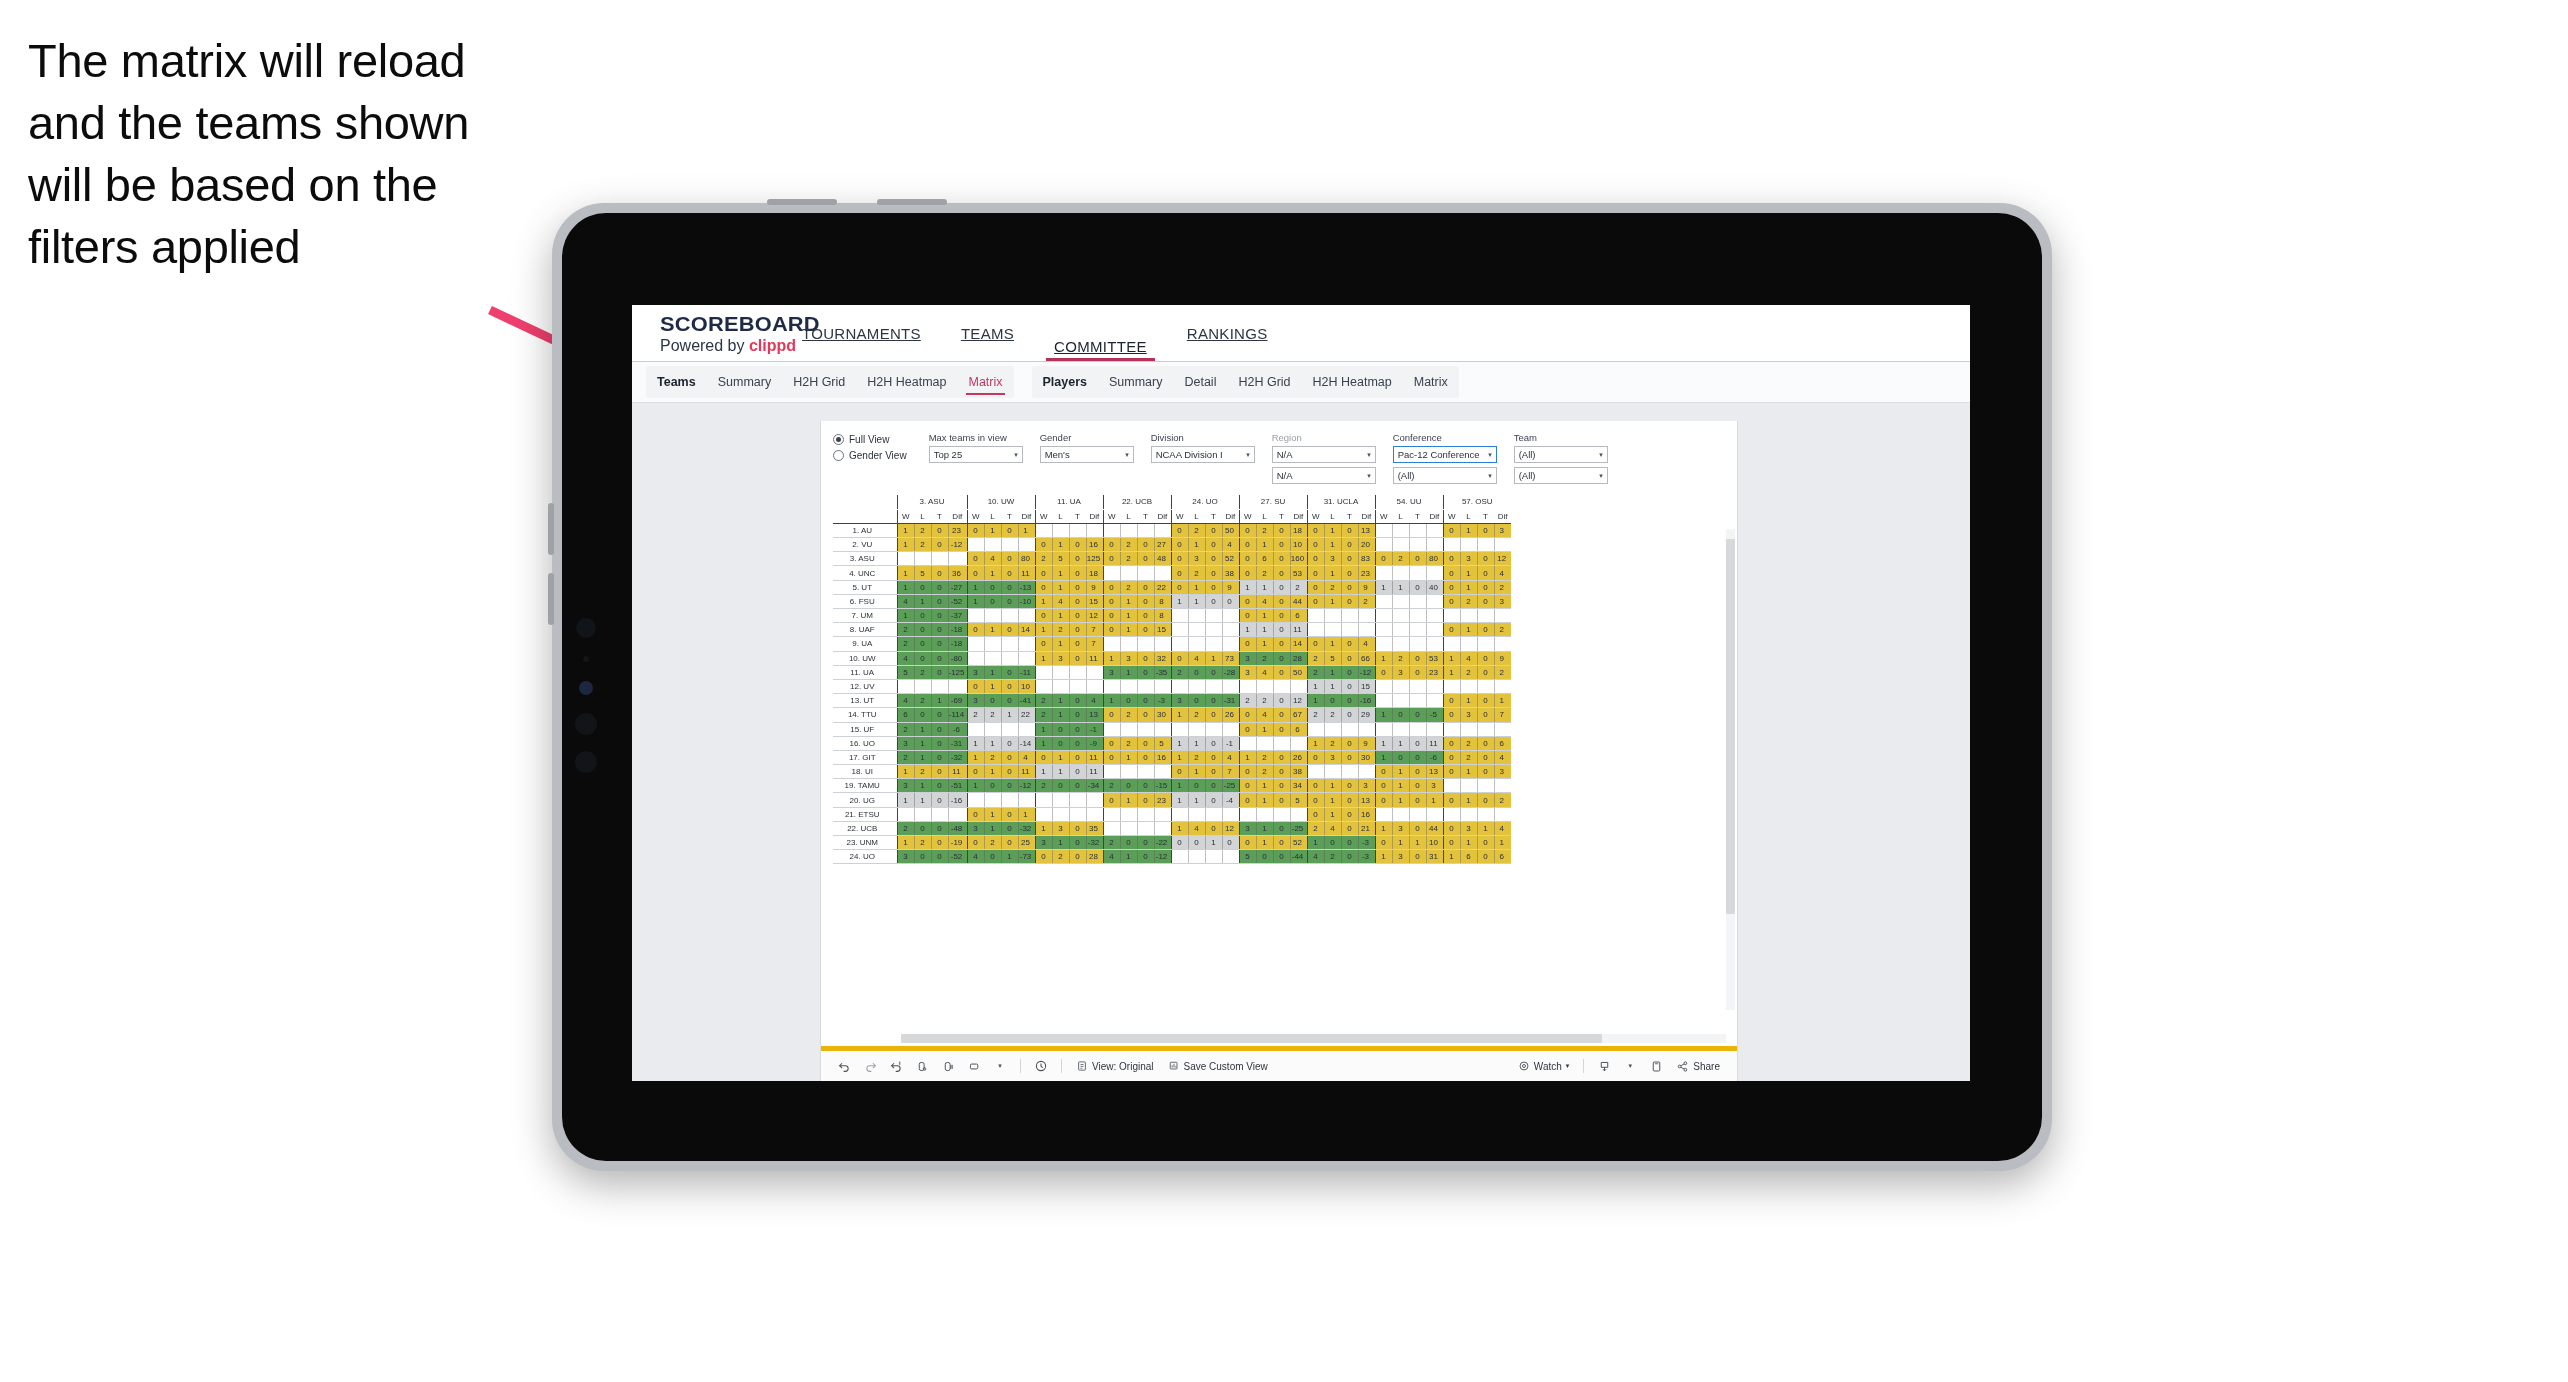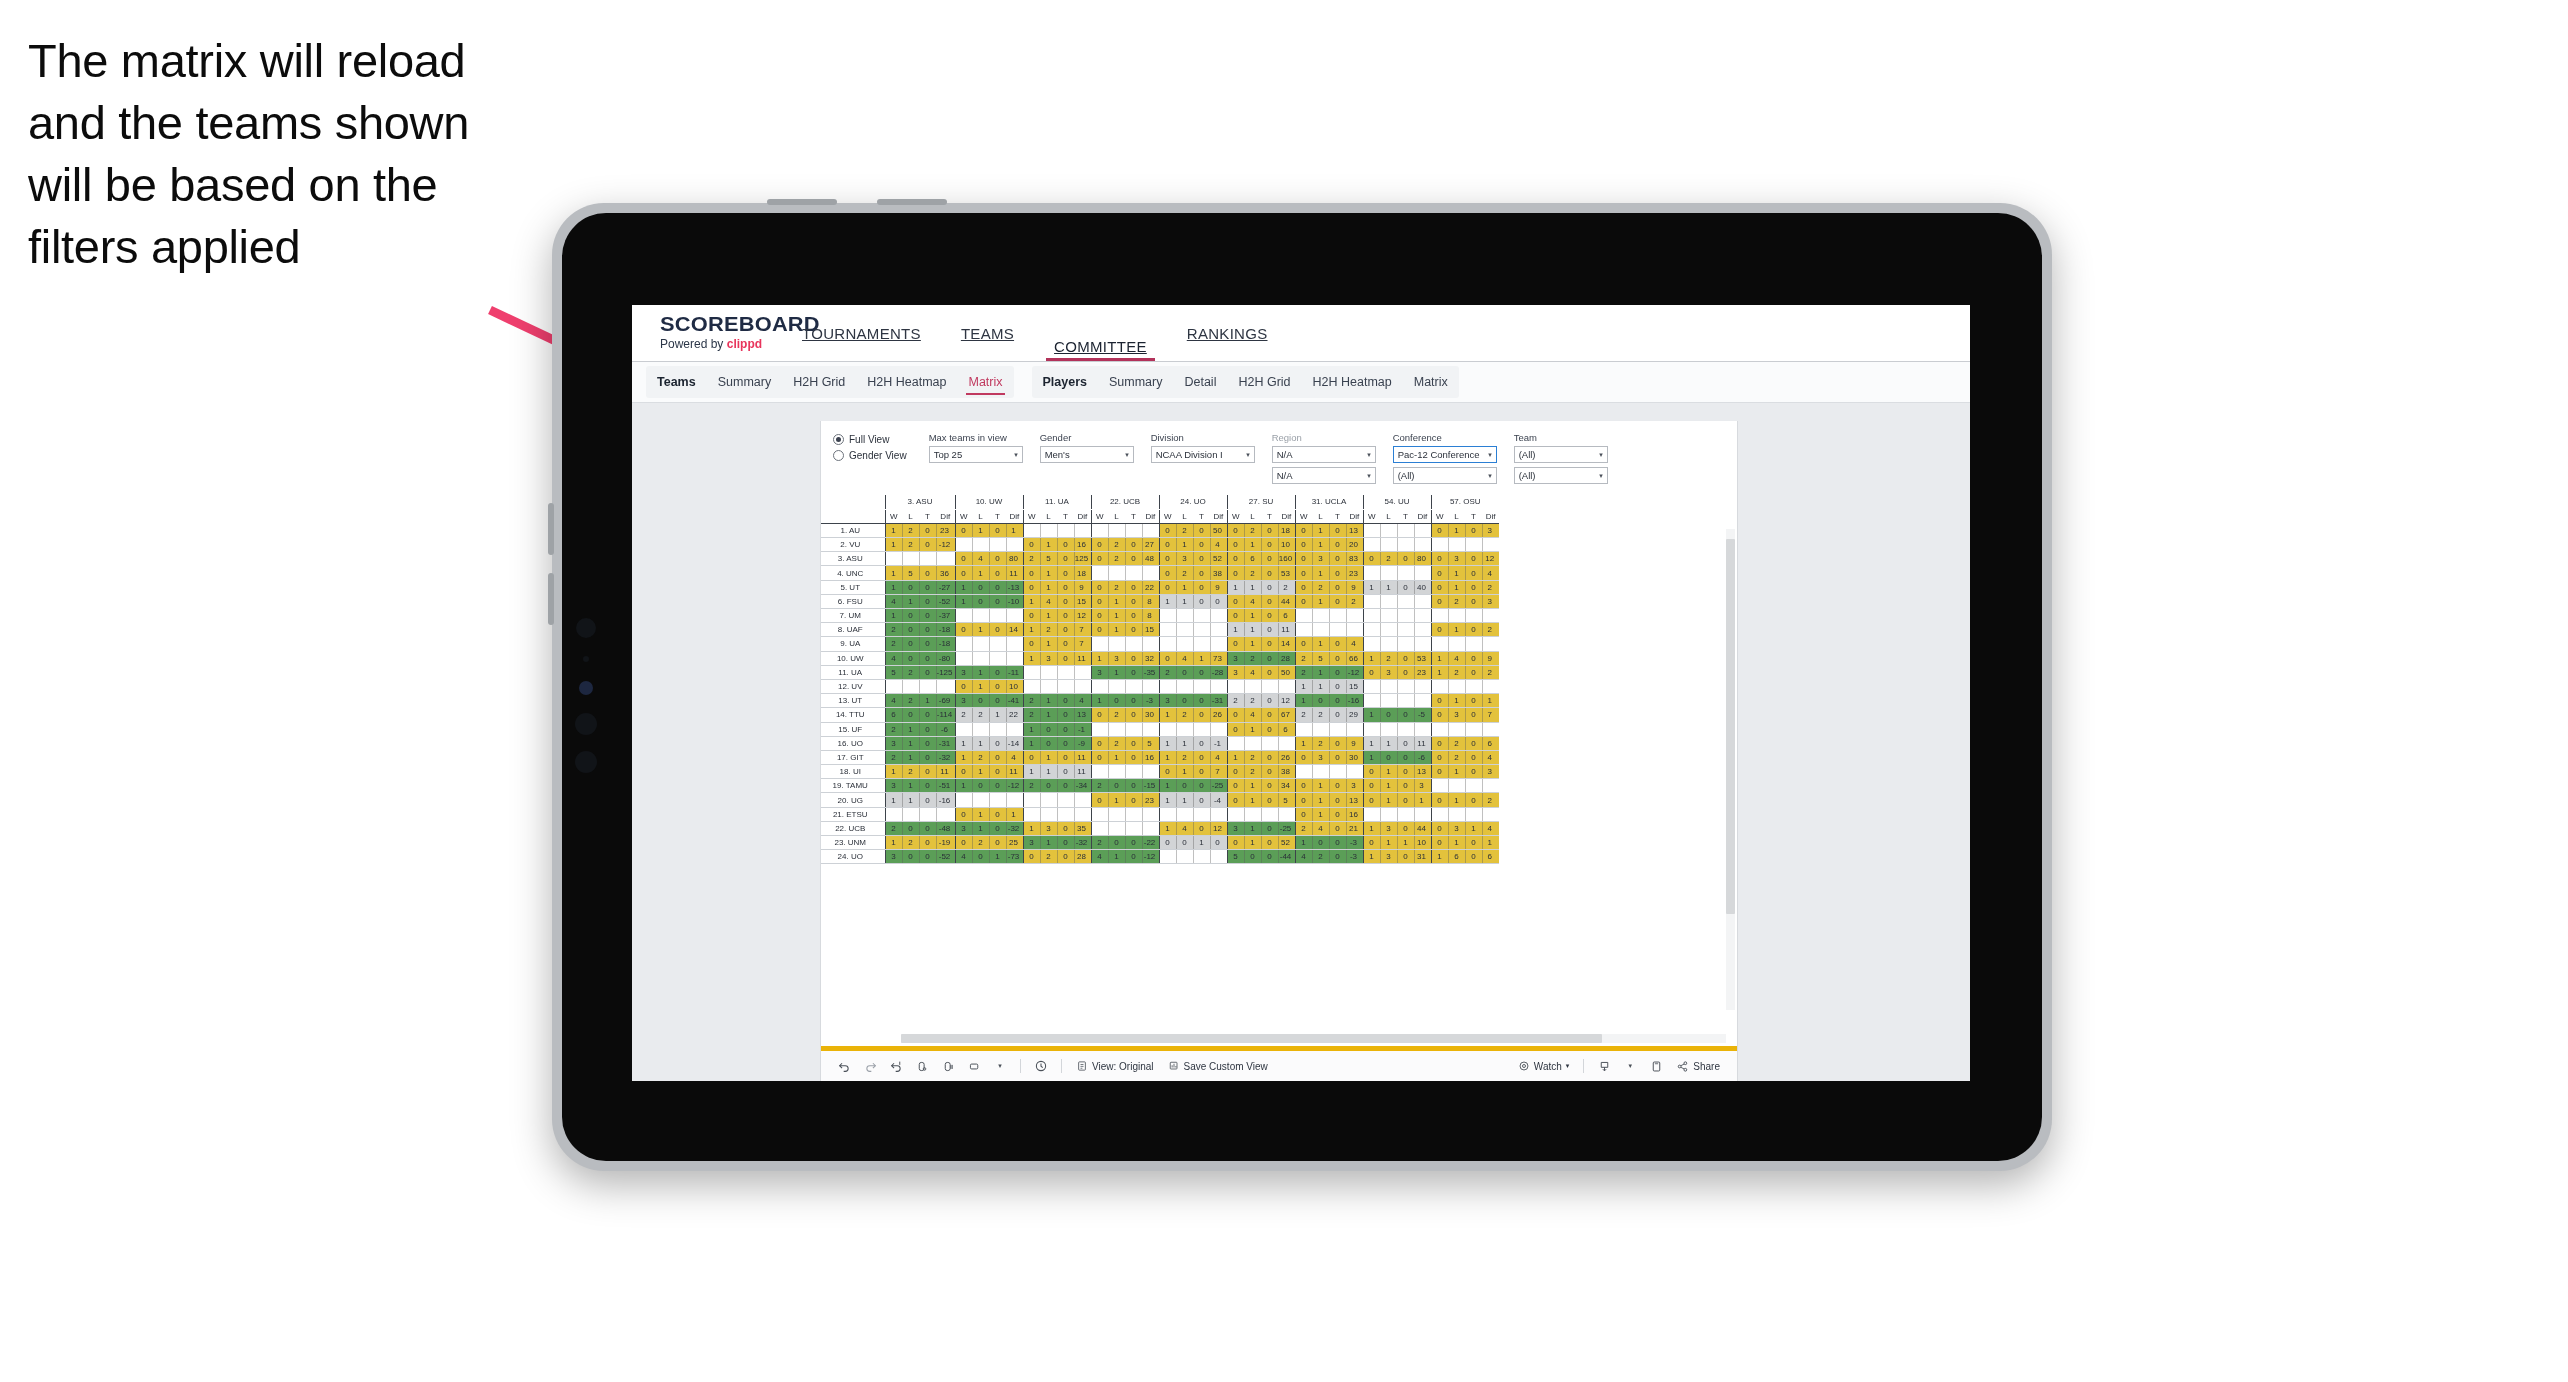--- a/index.html
+++ b/index.html
@@ -48,21 +48,21 @@
   #topnav{
     height:56px;background:#fff;display:flex;align-items:stretch;
     border-bottom:1px solid #c9ccd1;position:relative;
   }
   #logo-block{padding:8px 0 0 28px;width:150px;box-sizing:border-box;}
   #logo-word{
     font-size:21px;font-weight:bold;color:#1f2b44;letter-spacing:.2px;
     font-family:"Liberation Sans",sans-serif;line-height:1.05;
     transform:scaleX(1.04);transform-origin:left;
   }
-  #logo-sub{font-size:12px;color:#2b3648;margin-top:2px;white-space:nowrap;}
+  #logo-sub{font-size:16px;color:#2b3648;margin-top:2px;white-space:nowrap;}
   #logo-sub .brand{color:#e8355c;font-weight:bold;}
   .topnav-item{
     display:flex;align-items:center;padding:0 20px;font-size:15px;
     color:#2e3542;letter-spacing:.3px;position:relative;cursor:pointer;text-decoration:underline;
   }
   .topnav-item.active{color:#1b2331;margin-top:26px;}
   .topnav-item.active::after{
     content:"";position:absolute;left:12px;right:12px;bottom:0;height:3px;background:#b2325a;
   }
 
@@ -111,21 +111,21 @@
     width:9px;height:9px;border:1px solid #6d737c;border-radius:50%;
     margin-right:5px;background:#fff;position:relative;flex:none;
   }
   .radio.on::after{
     content:"";position:absolute;left:2px;top:2px;width:5px;height:5px;
     border-radius:50%;background:#3b4250;
   }
   .radio-row span{font-size:10px;color:#2b313b;}
 
   
-  #matrix-wrap{flex:1;position:relative;overflow:hidden;padding-left:0;}
+  #matrix-wrap{flex:1;position:relative;overflow:hidden;padding-left:12px;}
   table.matrix{border-collapse:collapse;table-layout:fixed;}
   table.matrix td,table.matrix th{
     padding:0;font-size:8px;font-family:"Liberation Sans",sans-serif;
     color:#2a2f38;text-align:center;height:14.2px;box-sizing:border-box;
   }
   .rowlabel{
     width:64px;text-align:right;padding-right:5px !important;
     font-size:9px;color:#22282f;border-bottom:1px solid #cdd1d6;background:#fff;
     white-space:nowrap;
   }

